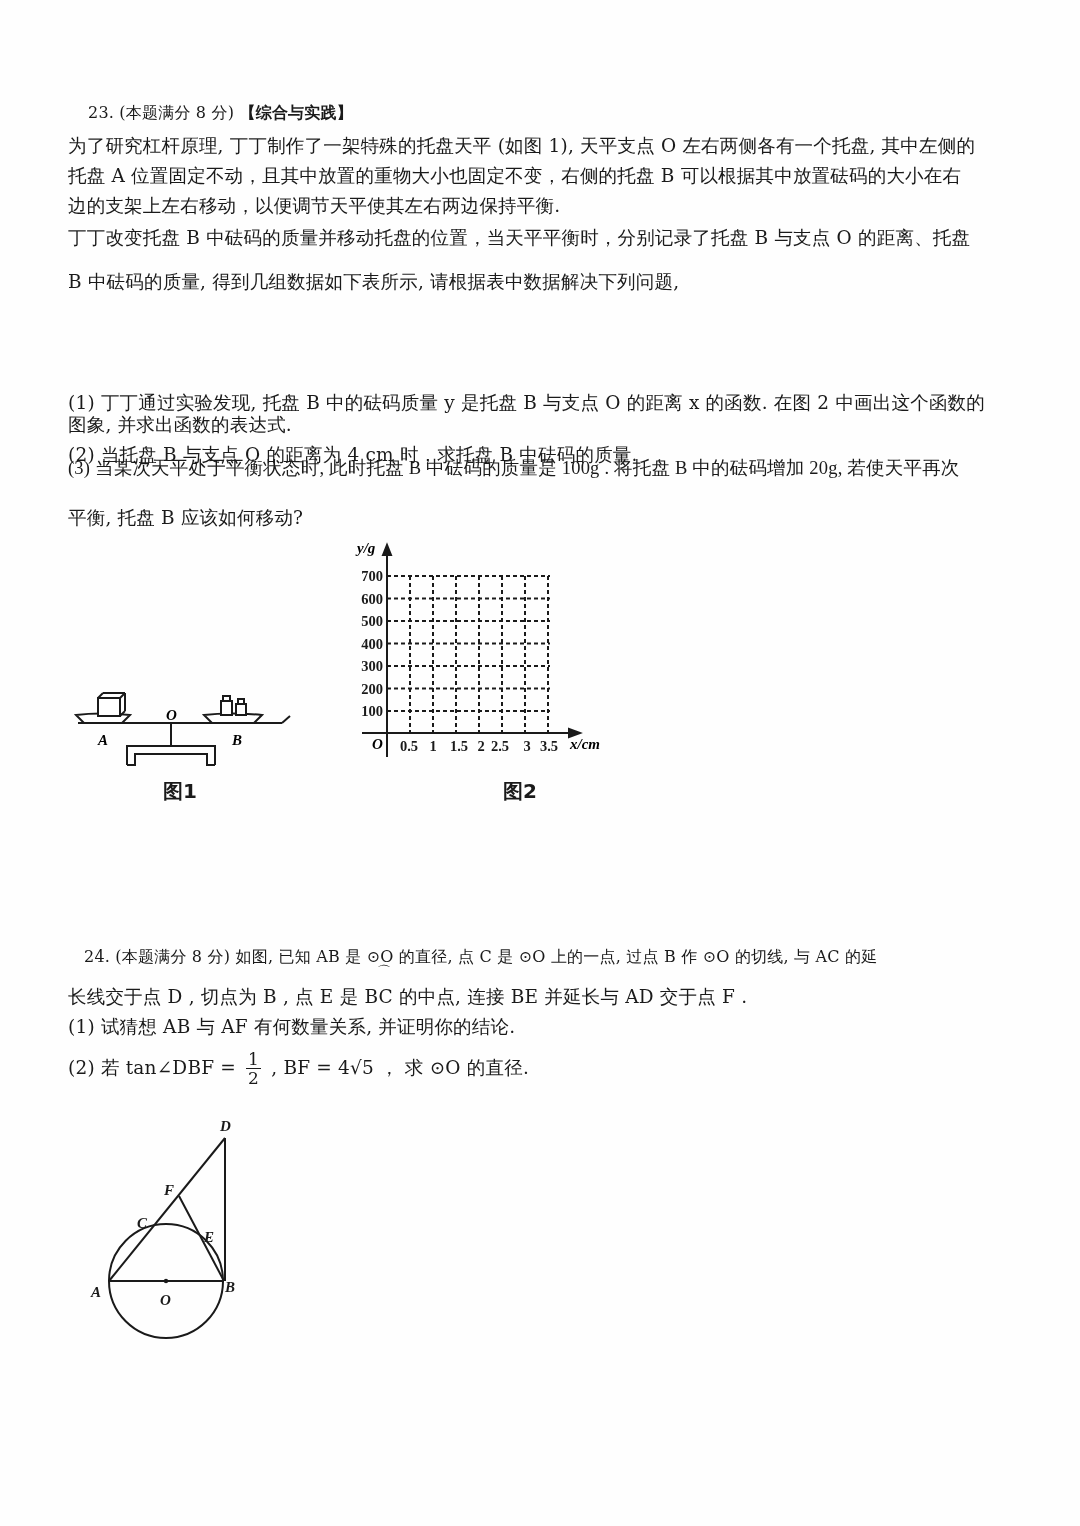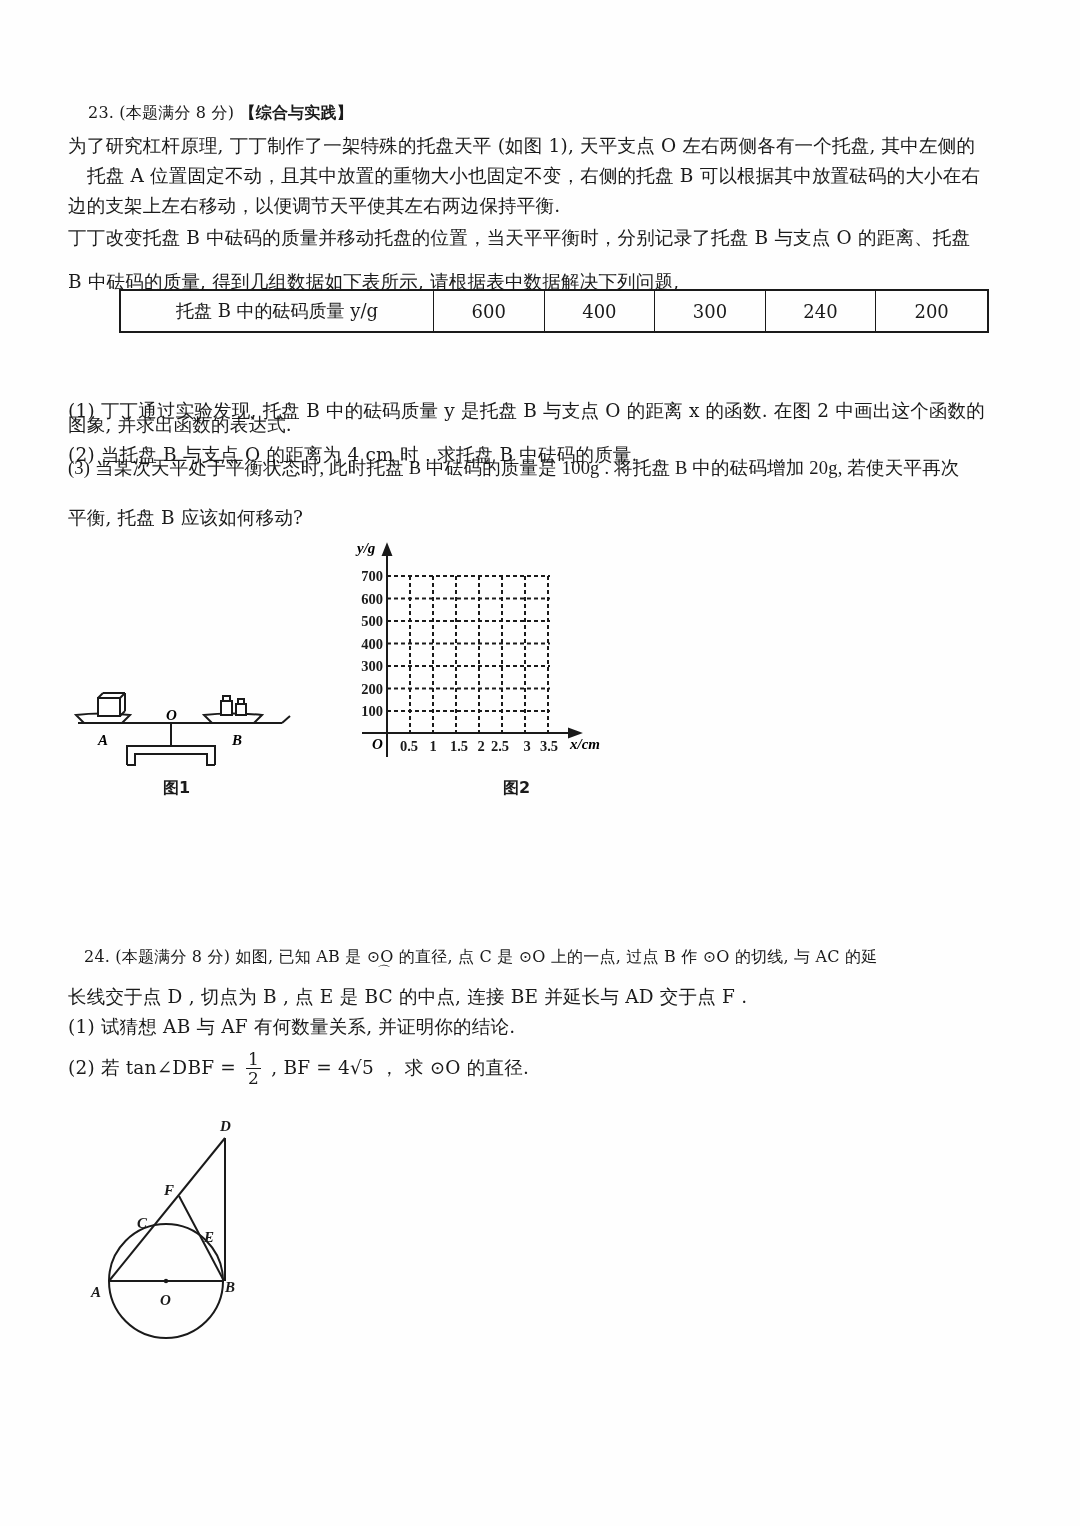--- a/index.html
+++ b/index.html
@@ -5,53 +5,45 @@
   html, body { margin:0; padding:0; background:#fefefe; }
   body { width:1080px; height:1526px; position:relative; overflow:hidden;
          font-family:"DejaVu Serif","Liberation Serif",serif; color:#1a1a1a; }
   .txt { position:absolute; font-size:18.5px; line-height:30px; white-space:nowrap; letter-spacing:0.2px; }
   .qhead { font-size:16px; }
   .bold { font-weight:bold; }
   table.data { position:absolute; left:119px; top:289px; width:870px; border-collapse:collapse;
                border:2px solid #1a1a1a; font-size:18px; }
   table.data td { border:1.5px solid #1a1a1a; height:40px; text-align:center; padding:0; }
   table.data td.head { width:312px; }
-  .cap { position:absolute; font-size:16px; font-weight:bold; font-family:"DejaVu Sans","Liberation Sans",sans-serif; }
+  .cap { position:absolute; font-size:20px; font-weight:bold; font-family:"DejaVu Sans","Liberation Sans",sans-serif; }
   svg { position:absolute; overflow:visible; }
   .lbl { font-family:"Liberation Serif","DejaVu Serif",serif; }
 </style>
 </head>
 <body>
 
 <div class="txt qhead" style="left:88px; top:98px;">
   <span>23.</span>
   <span>(本题满分 8 分)</span>
   <span class="bold">【综合与实践】</span>
 </div>
 
 <div class="txt" style="left:68px; top:131px;text-align:right;">为了研究杠杆原理, 丁丁制作了一架特殊的托盘天平 (如图 1), 天平支点 O 左右两侧各有一个托盘, 其中左侧的</div>
-<div class="txt" style="left:68px; top:161px;margin-left:19px;">托盘 A 位置固定不动，且其中放置的重物大小也固定不变，右侧的托盘 B 可以根据其中放置砝码的大小在右</div>
+<div class="txt" style="left:68px; top:161px;">托盘 A 位置固定不动，且其中放置的重物大小也固定不变，右侧的托盘 B 可以根据其中放置砝码的大小在右</div>
 <div class="txt" style="left:68px; top:191px;">边的支架上左右移动，以便调节天平使其左右两边保持平衡.</div>
 <div class="txt" style="left:68px; top:223px;">丁丁改变托盘 B 中砝码的质量并移动托盘的位置，当天平平衡时，分别记录了托盘 B 与支点 O 的距离、托盘</div>
 <div class="txt" style="left:68px; top:267px;">B 中砝码的质量, 得到几组数据如下表所示, 请根据表中数据解决下列问题,</div>
 
 <table class="data">
   <tbody>
-  <tr>
-    <td class="head">托盘 B 中的砝码质量 y/g</td>
-    <td>600</td>
-    <td>400</td>
-    <td>300</td>
-    <td>240</td>
-    <td>200</td>
-  </tr>
 </tbody>
   </table>
 
-<div class="txt" style="left:68px; top:396px;">(1) 丁丁通过实验发现, 托盘 B 中的砝码质量 y 是托盘 B 与支点 O 的距离 x 的函数. 在图 2 中画出这个函数的</div>
+<div class="txt" style="left:68px; top:388px;">(1) 丁丁通过实验发现, 托盘 B 中的砝码质量 y 是托盘 B 与支点 O 的距离 x 的函数. 在图 2 中画出这个函数的</div>
 <div class="txt" style="left:68px; top:410px;">图象, 并求出函数的表达式.</div>
 <div class="txt" style="left:68px; top:440px;">(2) 当托盘 B 与支点 O 的距离为 4  cm 时，求托盘 B 中砝码的质量.</div>
 <div class="txt" style="left:68px; top:453px;font-family:Liberation Serif, serif;">(3) 当某次天平处于平衡状态时, 此时托盘 B 中砝码的质量是 100g . 将托盘 B 中的砝码增加 20g, 若使天平再次</div>
 <div class="txt" style="left:68px; top:503px;">平衡, 托盘 B 应该如何移动?</div>
 
 <svg style="left:70px; top:690px;" width="230" height="90" viewBox="0 0 230 90">
   <g stroke="#1a1a1a" stroke-width="2" fill="none">
 
     <line x1="8" y1="33" x2="212" y2="33"></line>
     <line x1="212" y1="33" x2="220" y2="26"></line>

